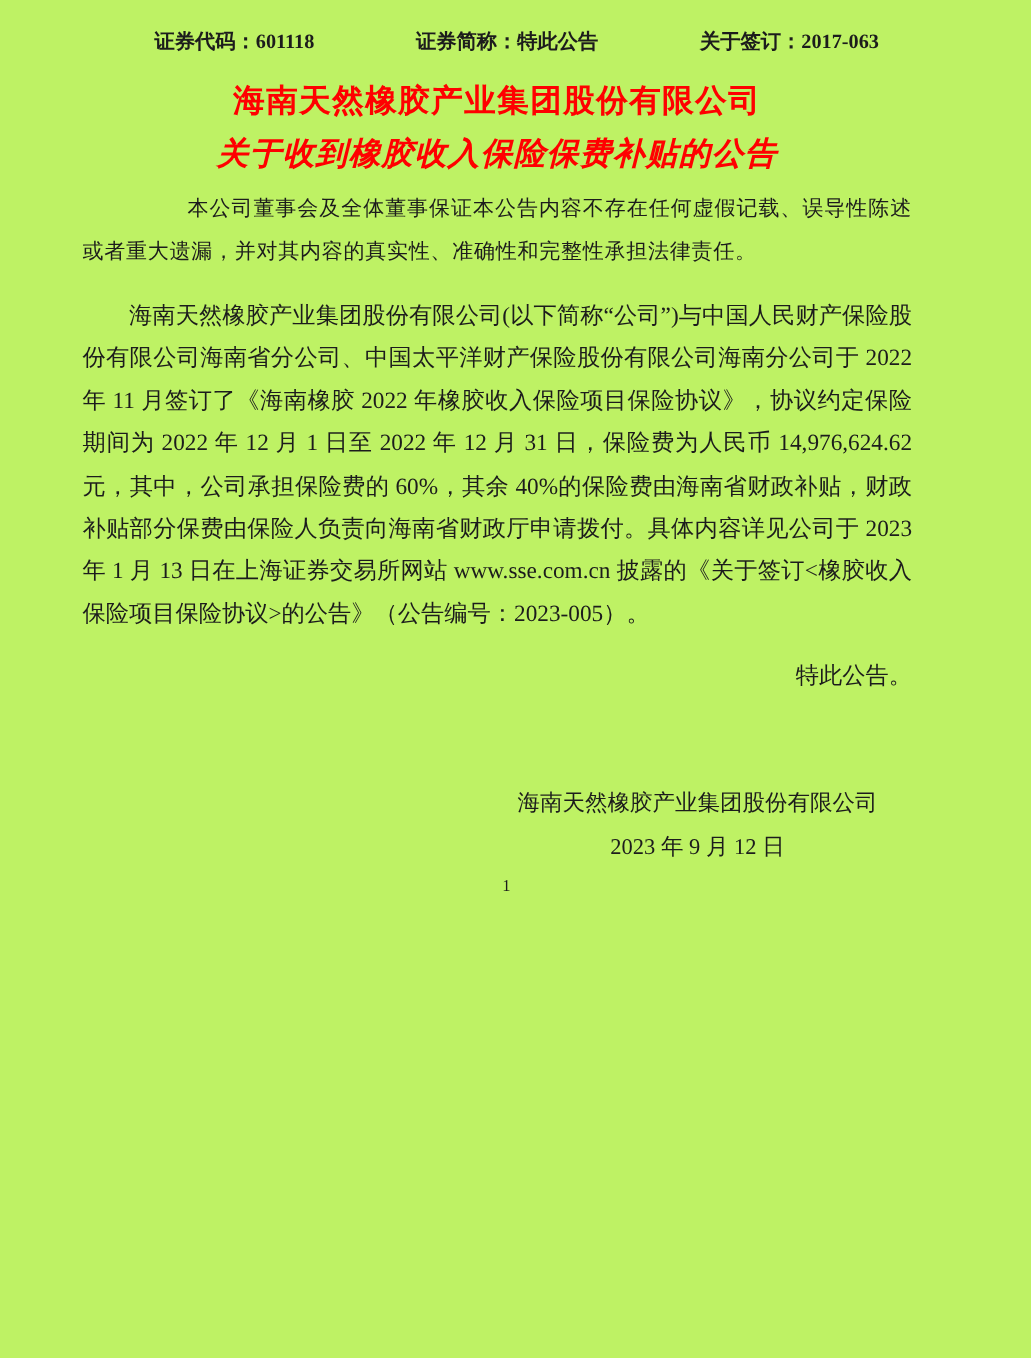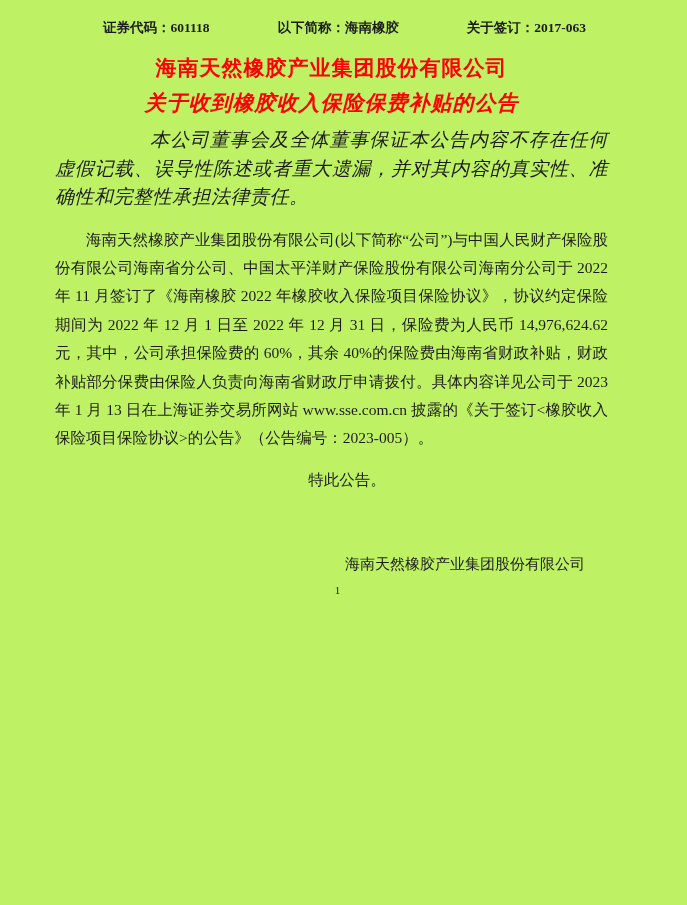--- a/index.html
+++ b/index.html
@@ -31,36 +31,35 @@
     font-weight: bold;
     font-size: 21px;
     line-height: 30px;
     letter-spacing: 1px;
     font-family: "Liberation Sans", "DejaVu Sans", sans-serif;
   }
   .title-company { margin-top: 16px; }
   .title-subject { margin-top: 5px; font-style: italic; }
   .disclaimer {
     margin-top: 8px;
-    font-size: 19px;
+    font-size: 14px;
     line-height: 28.5px;
-    font-style: italic;
     text-align: justify;
     text-indent: 5em;
     letter-spacing: 0.5px;
   }
   .body-text { margin-top: 14px; font-family: Liberation Serif, serif; }
   .body-text p {
     margin: 0;
     font-size: 15.5px;
     line-height: 28.4px;
     text-align: justify;
     text-indent: 2em;
   }
-  .body-text p.closing { margin-top: 13px; text-align: center; }
+  .body-text p.closing { margin-top: 13px; text-align: right; }
   .signature {
     margin-top: 56px;
     margin-left: auto;
     margin-right: 23px;
     width: -moz-fit-content;
     width: fit-content;
     text-align: center;
     font-size: 15px;
     line-height: 29px;
   }
@@ -74,33 +73,34 @@
     margin-left: 12px;
   }
 </style>
 </head>
 <body>
 
 <div class="page">
 
   <div class="doc-header">
     <span class="seg"><span>证券代码：</span><span>601118</span></span>
-    <span class="seg"><span>以下简称：</span><span>海南橡胶</span></span>
+    <span class="seg"><span>证券简称：</span><span>特此公告</span></span>
     <span class="seg"><span>关于签订：</span><span>2017-063</span></span>
   </div>
 
   <div class="title-company">海南天然橡胶产业集团股份有限公司</div>
   <div class="title-subject">关于收到橡胶收入保险保费补贴的公告</div>
 
   <div class="disclaimer">本公司董事会及全体董事保证本公告内容不存在任何虚假记载、误导性陈述或者重大遗漏，并对其内容的真实性、准确性和完整性承担法律责任。</div>
 
   <div class="body-text">
     <p>海南天然橡胶产业集团股份有限公司(以下简称“公司”)与中国人民财产保险股份有限公司海南省分公司、中国太平洋财产保险股份有限公司海南分公司于 2022 年 11 月签订了《海南橡胶 2022 年橡胶收入保险项目保险协议》，协议约定保险期间为 2022 年 12 月 1 日至 2022 年 12 月 31 日，保险费为人民币 14,976,624.62 元，其中，公司承担保险费的 60%，其余 40%的保险费由海南省财政补贴，财政补贴部分保费由保险人负责向海南省财政厅申请拨付。具体内容详见公司于 2023 年 1 月 13 日在上海证券交易所网站 www.sse.com.cn 披露的《关于签订&lt;橡胶收入保险项目保险协议&gt;的公告》（公告编号：2023-005）。</p>
     <p class="closing">特此公告。</p>
   </div>
 
   <div class="signature">
     <div class="sig-company">海南天然橡胶产业集团股份有限公司</div>
+    <div class="sig-date">2023 年 9 月 12 日</div>
   </div>
 
   <div class="page-number">1</div>
 
 </div>
 
 </body></html>

